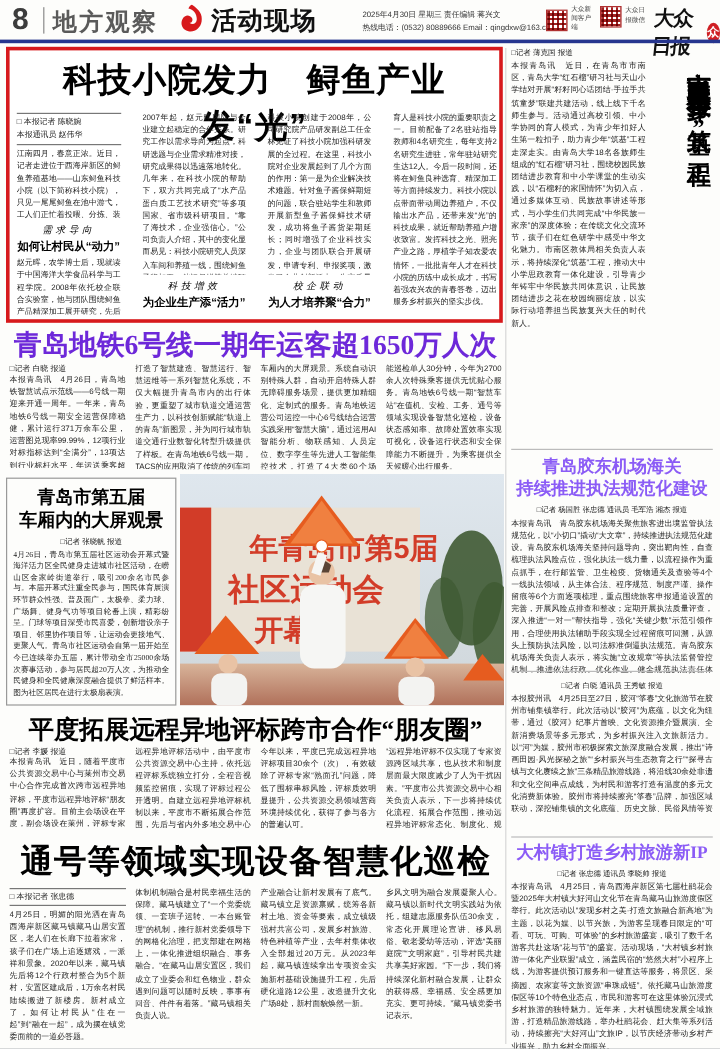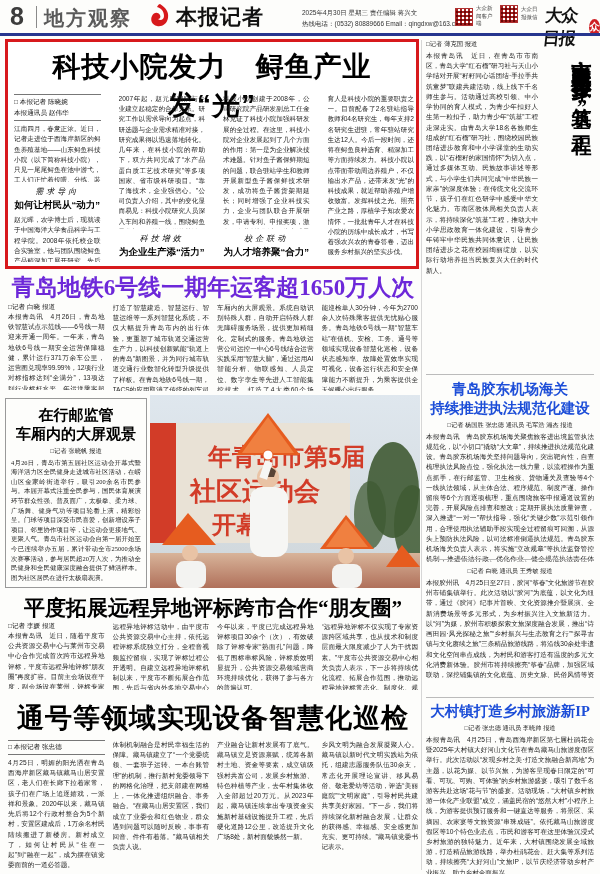--- a/index.html
+++ b/index.html
@@ -69,38 +69,38 @@
   .sn-art { position:absolute; left:426px; top:40px; width:168px; height:330px; }
   .sn-byline { font-size:6.3px; margin-bottom:2px; }
   .sn-body { position:absolute; left:0; top:0; width:112px; height:330px; }
   .sn-vtitle {
     position:absolute; right:0; top:4px; height:322px; width:50px;
     writing-mode:vertical-rl; text-orientation:upright;
     font-size:20px; font-weight:900; color:#000; letter-spacing:2px;
     font-family:"Liberation Serif", serif; line-height:1.2;
   }
   .r-art { position:absolute; left:426px; width:168px; }
-  .r-title { text-align:center; font-size:14.5px; font-weight:bold; font-family:"Liberation Serif", serif; color:#1d4ed8; line-height:1.3; }
+  .r-title { text-align:center; font-size:14.5px; font-weight:bold; font-family:"Liberation Serif", serif; color:#8b5cf6; line-height:1.3; }
   .r-byline { text-align:center; font-size:6.2px; margin:3px 0 2px; }
 </style>
 </head>
 <body>
 
 <div class="page">
 
   <div class="hdr">
     <div class="pageno">8</div>
     <div class="hdr-vbar"></div>
     <div class="sect">地方观察</div>
     <div class="torch">
       <svg width="24" height="26" viewBox="0 0 24 26">
         <path d="M12 1 C18 5 21 9 20 15 C19 21 14 24 9 23 C4 22 2 17 4 13 C6 9 10 9 12 12 C13 14 12 16 10 16 C12 18 16 17 16 13 C16 8 13 5 9 4 C10 2 11 1 12 1 Z" fill="#d7191c"></path>
       </svg>
     </div>
-    <div class="edition">本报记者</div>
+    <div class="edition">活动现场</div>
     <div class="hdr-small">
       <div>2025年4月30日 星期三 责任编辑 蒋兴文</div>
       <div>热线电话：(0532) 80889666 Email：qingdxw@163.com</div>
     </div>
     <div class="qr-wrap qr1">
       <div class="qr"></div>
       <div class="qr-label">大众新闻客户端</div>
     </div>
     <div class="qr-wrap qr2">
       <div class="qr"></div>
@@ -156,21 +156,21 @@
       <div class="byline">□记者 白晓 报道</div>
       <div class="col" style="height:78px">本报青岛讯　4月26日，青岛地铁智慧试点示范线——6号线一期迎来开通一周年。一年来，青岛地铁6号线一期安全运营保障稳健，累计运行371万余车公里，运营图兑现率99.99%，12项行业对标指标达到“全满分”，13项达到行业标杆水平，年运送乘客超1650万人次。</div>
     </div>
     <div class="metro-col col">打造了智慧建造、智慧运行、智慧运维等一系列智慧化系统，不仅大幅提升青岛市内的出行体验，更重塑了城市轨道交通运营生产力，以科技创新赋能“轨道上的青岛”新图景，并为同行城市轨道交通行业数智化转型升级提供了样板。在青岛地铁6号线一期，TACS的应用取消了传统的列车司机室，乘客可以在列车</div>
     <div class="metro-col col">车厢内的大屏观景。系统自动识别特殊人群，自动开启特殊人群无障碍服务场景，提供更加精细化、定制式的服务。青岛地铁运营公司运控一中心6号线结合运营实践采用“智慧大脑”，通过运用AI智能分析、物联感知、人员定位、数字孪生等先进人工智能集控技术，打造了4大类60个场景，如智</div>
     <div class="metro-col col">能巡检单人30分钟，今年为2700余人次特殊乘客提供无忧贴心服务。青岛地铁6号线一期“智慧车站”在值机、安检、工务、通号等领域实现设备智慧化巡检，设备状态感知率、故障处置效率实现可视化，设备运行状态和安全保障能力不断提升，为乘客提供全天候暖心出行服务。</div>
   </div>
 
   <div class="comm-box">
     <div class="comm-title">
-      <div>在行邮监管</div>
+      <div>青岛市第五届</div>
       <div>车厢内的大屏观景</div>
     </div>
     <div class="comm-byline">□记者 张晓帆 报道</div>
     <div class="comm-body">
       <span>4月26日，青岛市第五届社区运动会开幕式暨海洋活力区全民健身走进城市社区活动，在崂山区金家岭街道举行，吸引200余名市民参与。本届开幕式注重全民参与，国民体育展演环节群众性强、普及面广，太极拳、柔力球、广场舞、健身气功等项目轮番上演，精彩纷呈。门球等项目深受市民喜爱，创新增设亲子项目、邻里协作项目等，让运动会更接地气、更聚人气。青岛市社区运动会自第一届开始至今已连续举办五届，累计带动全市25000余场次赛事活动，参与居民超20万人次，为推动全民健身和全民健康深度融合提供了鲜活样本。</span>
       <span>图为社区居民在进行太极扇表演。</span>
     </div>
   </div>
 
   <div class="photo">

